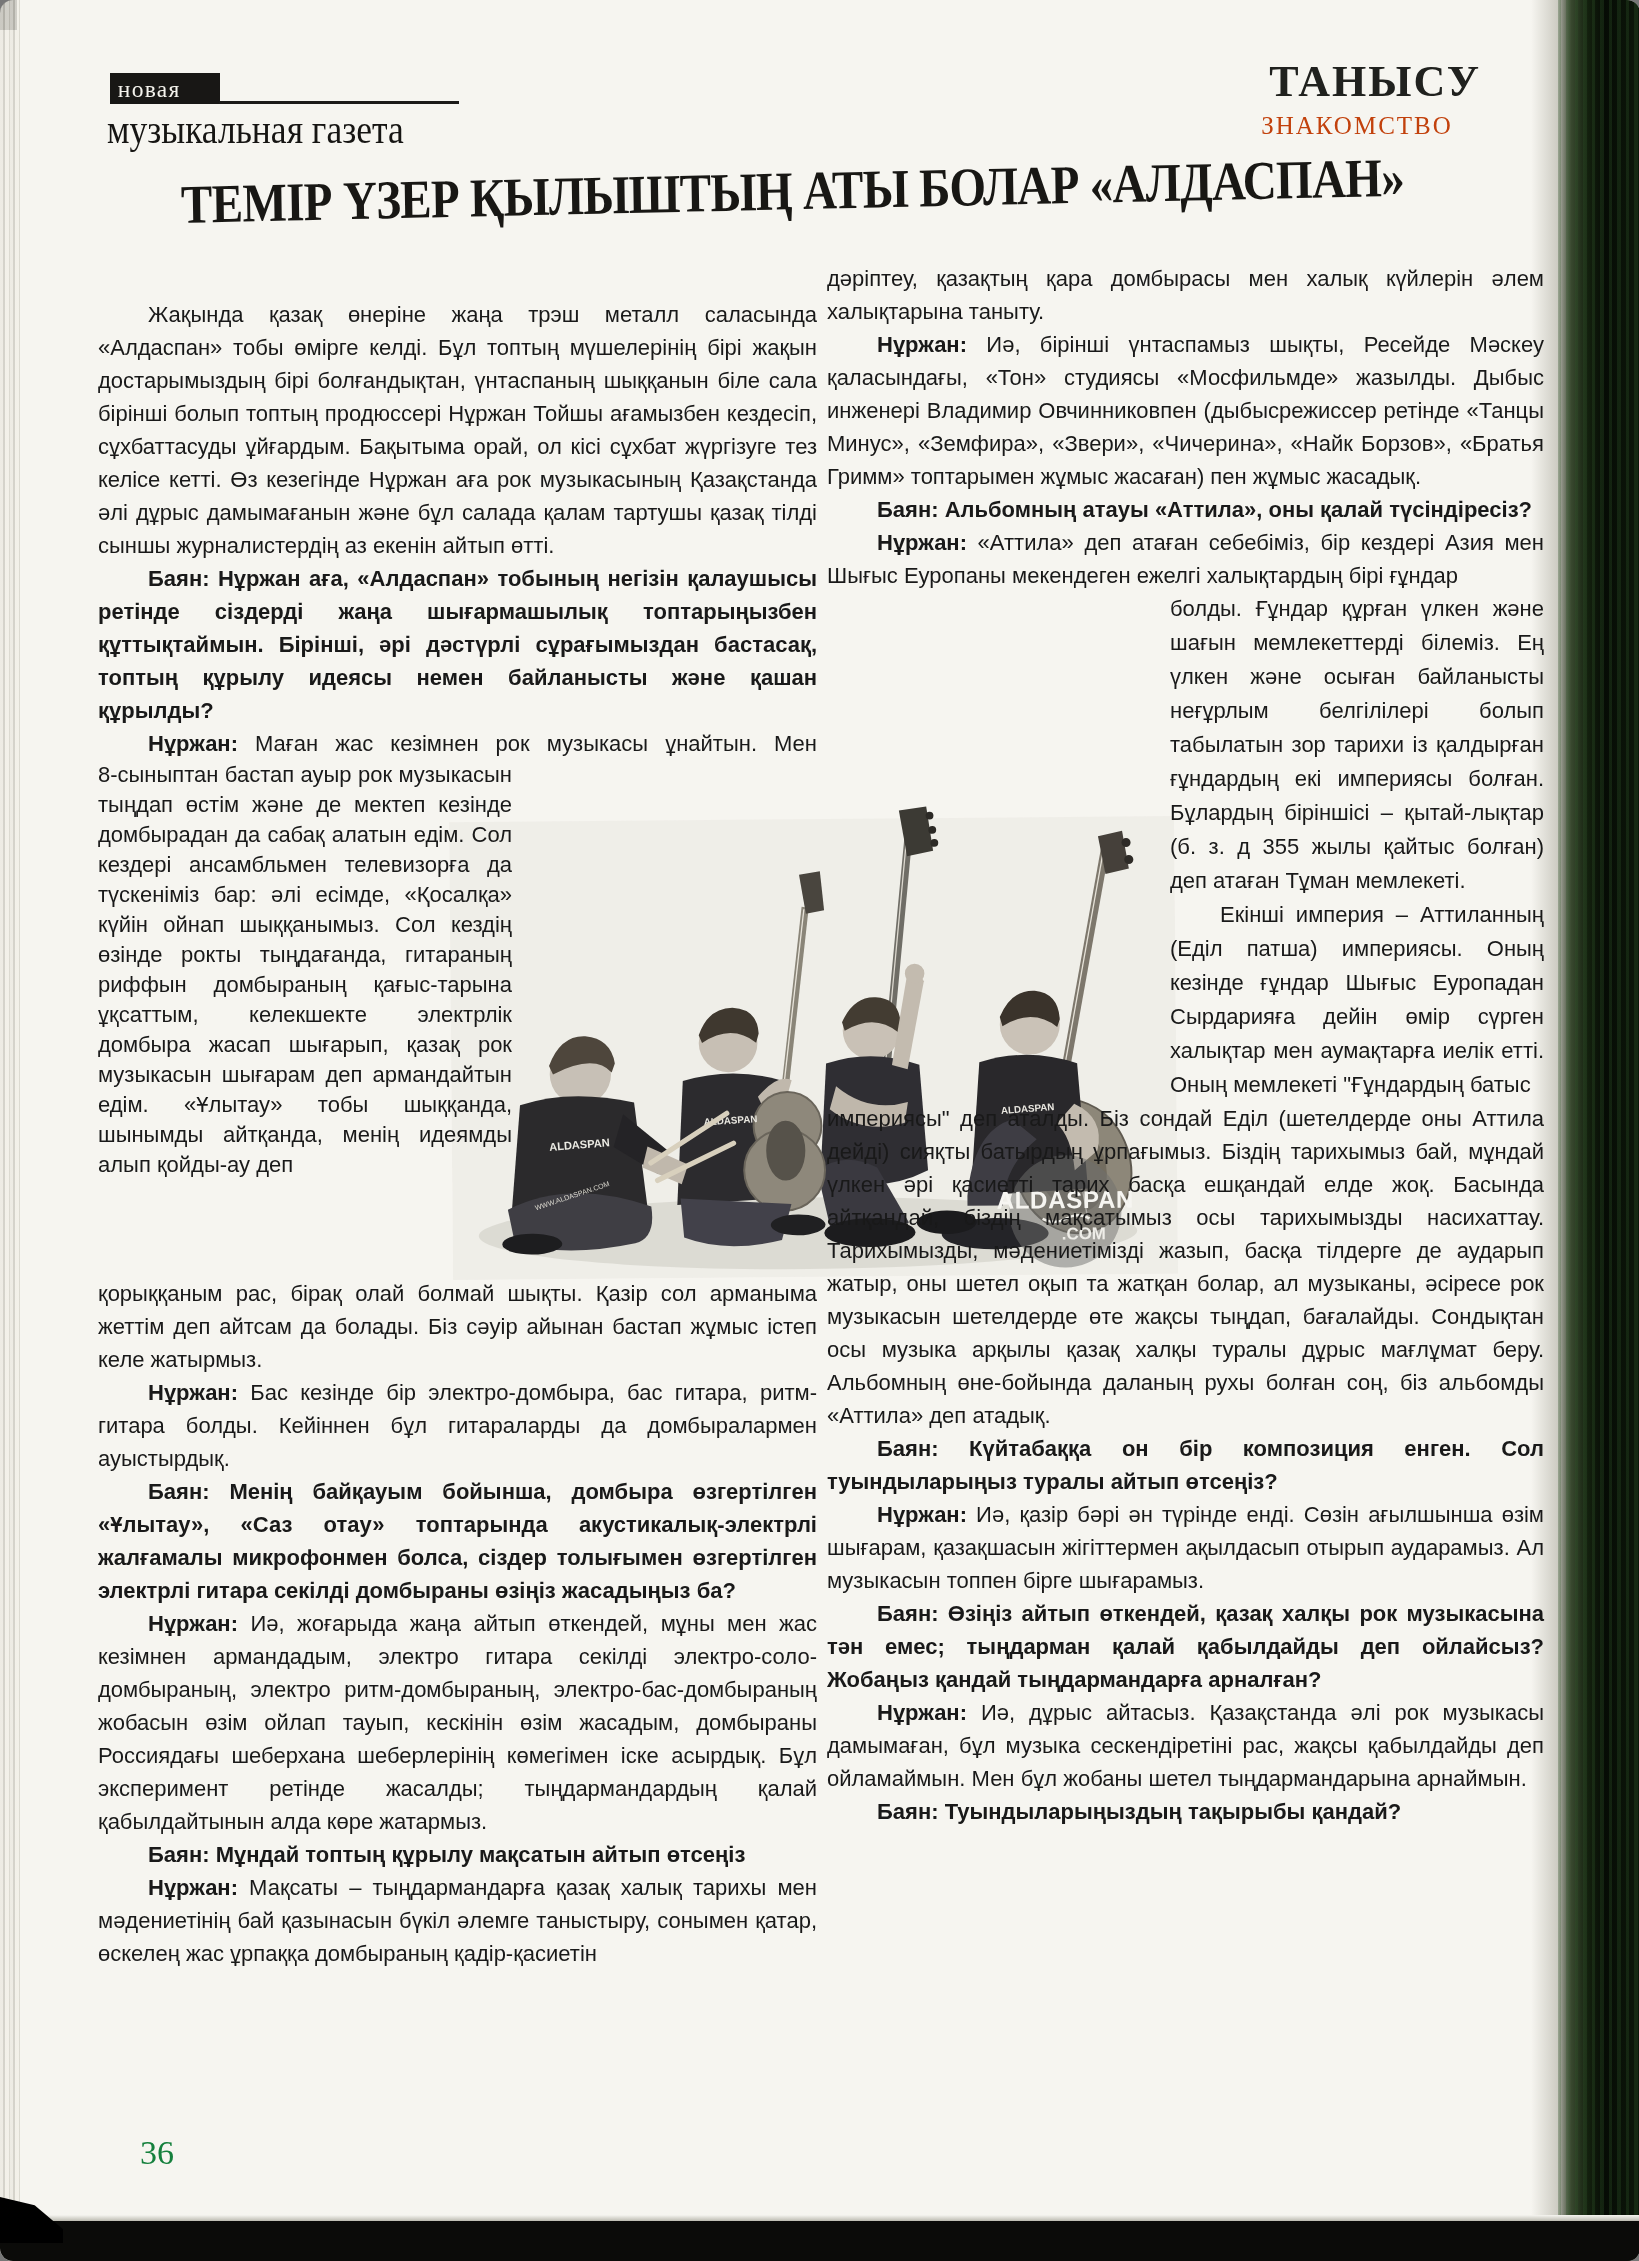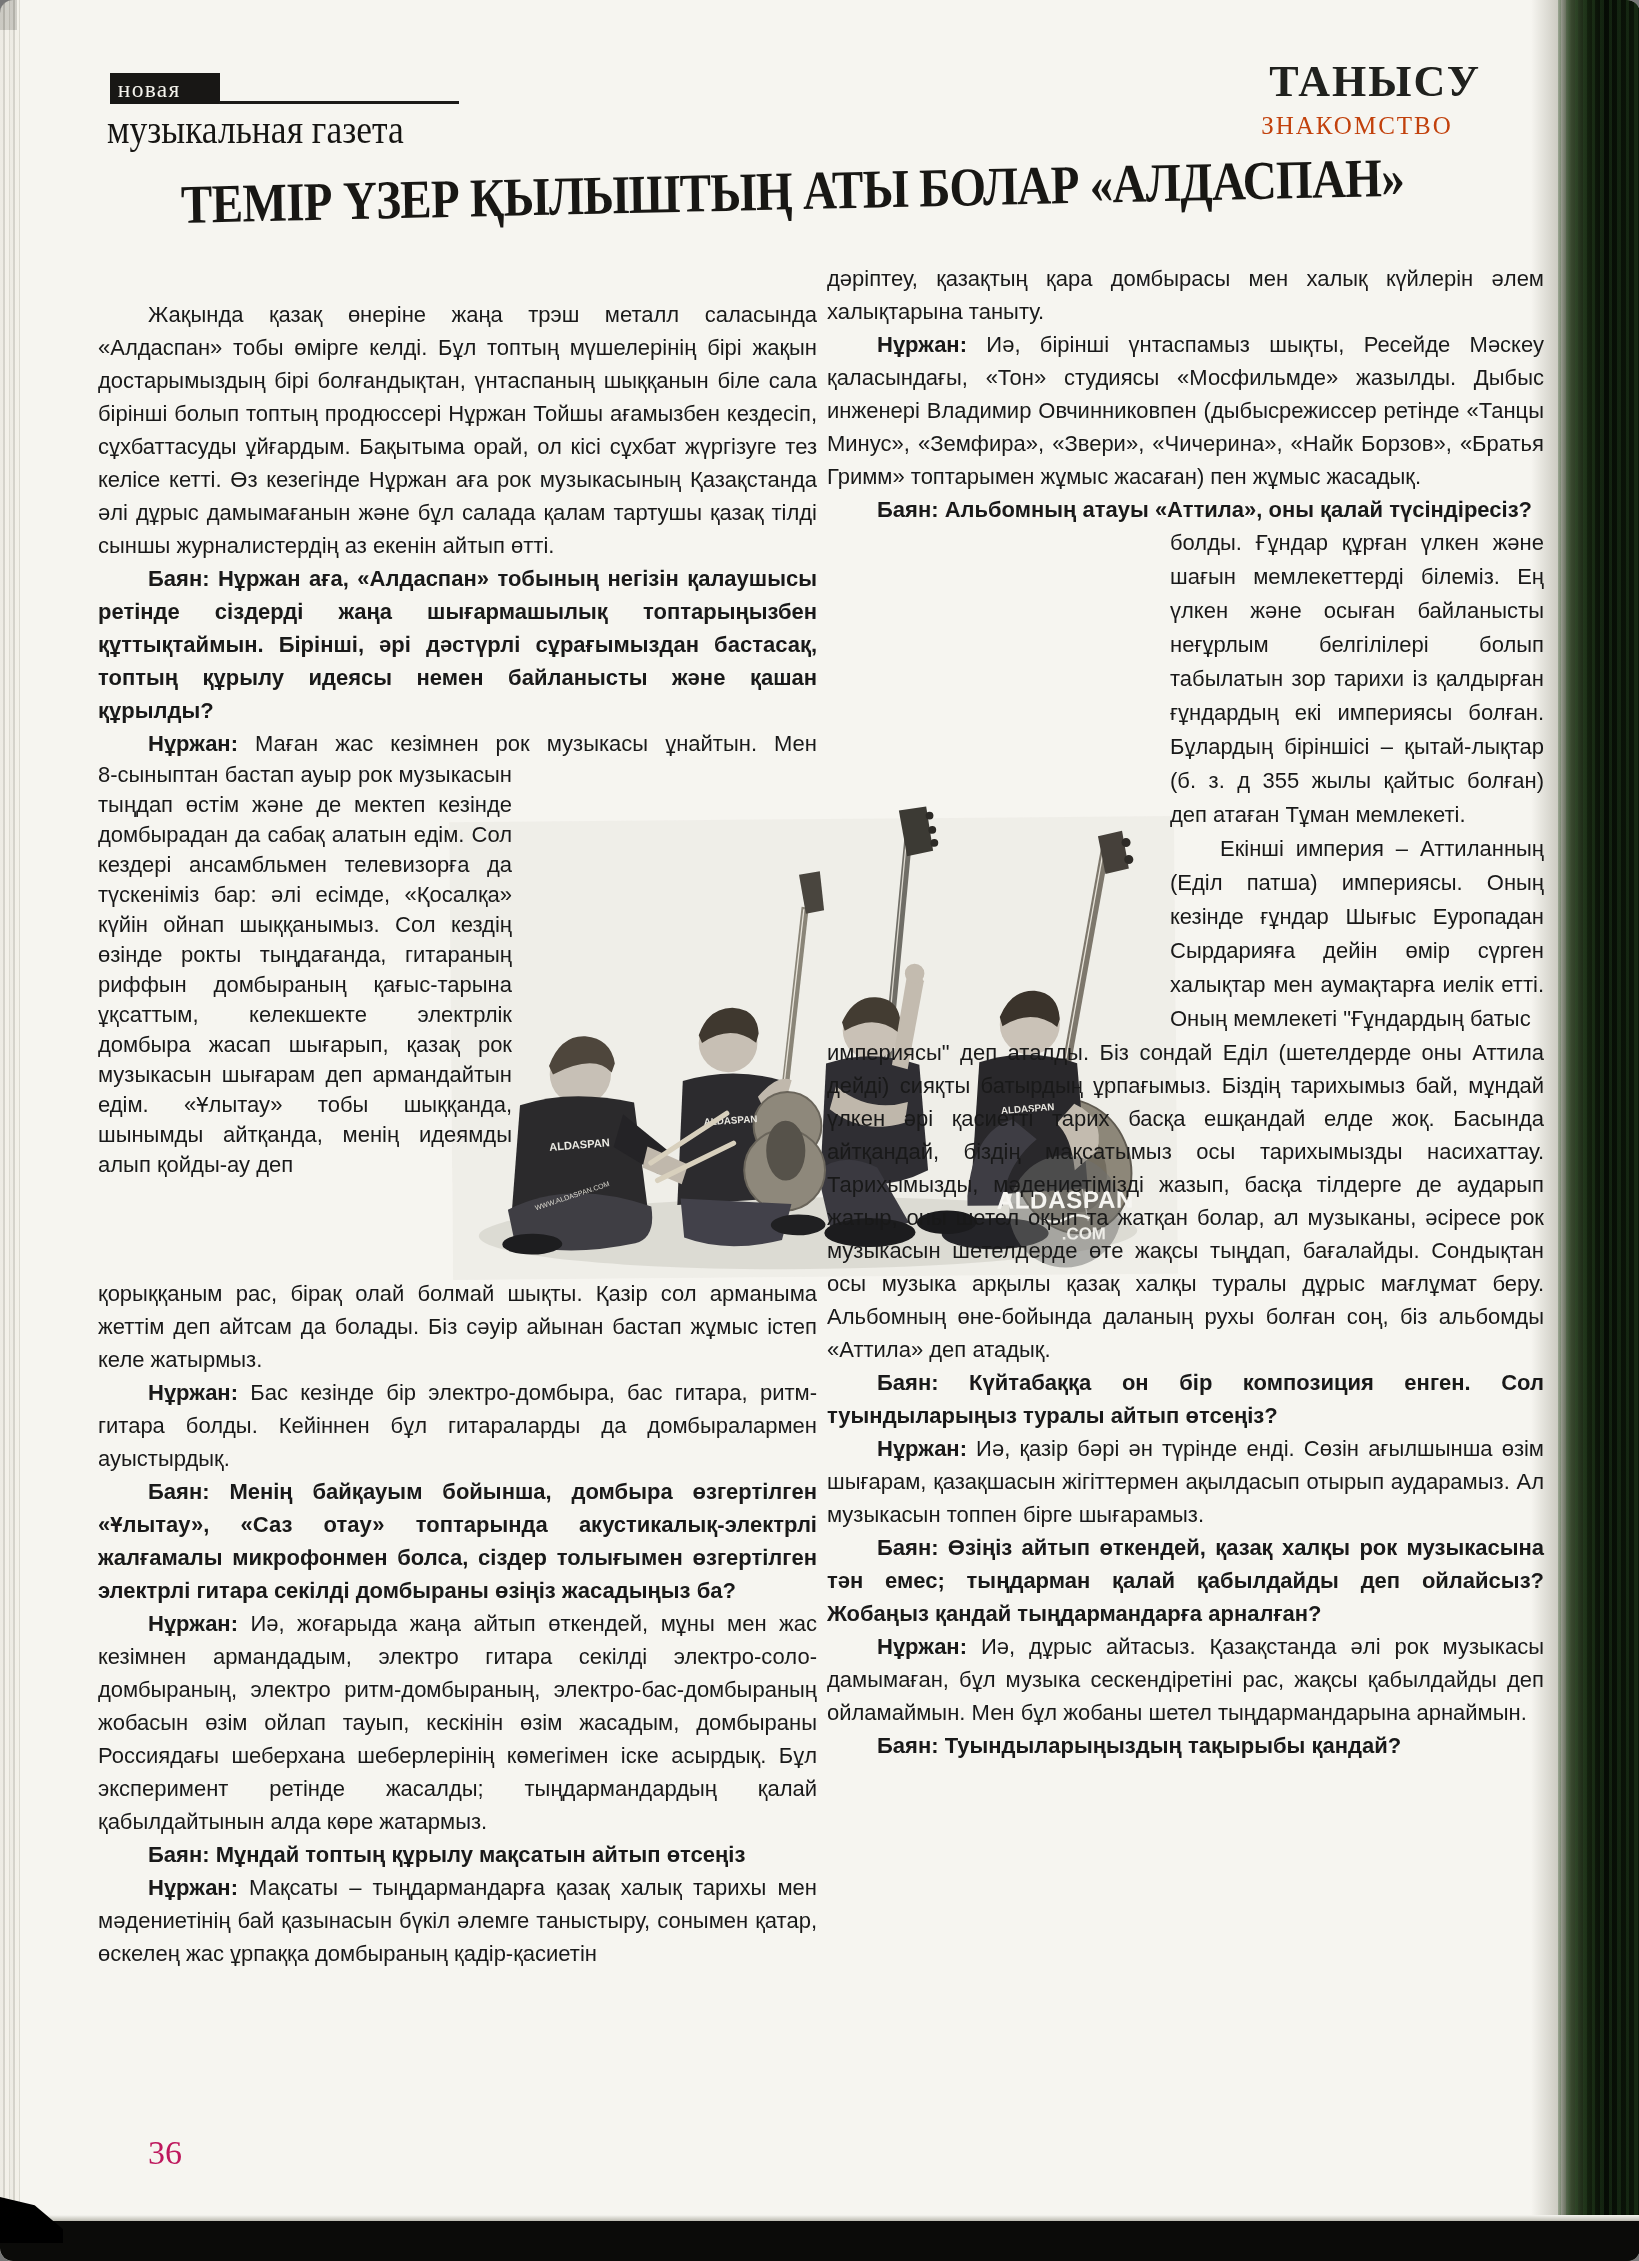--- a/index.html
+++ b/index.html
@@ -42,22 +42,22 @@
   .para{margin:0;text-indent:50px;}
   .para.ni{text-indent:0;}
   .para.q{font-weight:bold;}
   .para b{font-weight:bold;}
   .narrow-left{width:414px;line-height:30px;min-height:517px;}
   .narrow-right{width:374px;margin-left:343px;line-height:34px;min-height:419px;}
   .stretch{text-align-last:justify;}
   
   .photo{position:absolute;left:451px;top:806px;width:725px;height:471px;z-index:1;
       transform:rotate(-.5deg);}
-  .pageno{position:absolute;left:148px;top:2134px;font-family:"Liberation Serif",serif;
-      font-size:34px;color:#be185d;}
+  .pageno{position:absolute;left:140px;top:2134px;font-family:"Liberation Serif",serif;
+      font-size:34px;color:#15803d;}
 </style>
 </head>
 <body>
 
 <div class="page">
 
   <div class="corner-tl"></div>
   <div class="left-stack"></div>
 
   <div class="mast-box">
@@ -88,20 +88,21 @@
         <p class="para q"><b>Баян: </b>Мұндай топтың құрылу мақсатын айтып өтсеңіз</p>
         <p class="para"><b>Нұржан: </b>Мақсаты – тыңдармандарға қазақ халық тарихы мен мәдениетінің бай қазынасын бүкіл әлемге таныстыру, сонымен қатар, өскелең жас ұрпаққа домбыраның қадір-қасиетін</p>
       </div>
   </div>
 
   <div class="col col-right">
     <div>
         <p class="para ni">дәріптеу, қазақтың қара домбырасы мен халық күйлерін әлем халықтарына таныту.</p>
         <p class="para"><b>Нұржан: </b>Иә, бірінші үнтаспамыз шықты, Ресейде Мәскеу қаласындағы, «Тон» студиясы «Мосфильмде» жазылды. Дыбыс инженері Владимир Овчинниковпен (дыбысрежиссер ретінде «Танцы Минус», «Земфира», «Звери», «Чичерина», «Найк Борзов», «Братья Гримм» топтарымен жұмыс жасаған) пен жұмыс жасадық.</p>
         <p class="para q"><b>Баян: </b>Альбомның атауы «Аттила», оны қалай түсіндіресіз?</p>
+        <p class="para"><b>Нұржан: </b>«Аттила» деп атаған себебіміз, бір кездері Азия мен Шығыс Еуропаны мекендеген ежелгі халықтардың бірі ғұндар</p>
       </div>
     <div class="narrow-right">
         <p class="para ni">болды. Ғұндар құрған үлкен және шағын мемлекеттерді білеміз. Ең үлкен және осыған байланысты неғұрлым белгілілері болып табылатын зор тарихи із қалдырған ғұндардың екі империясы болған. Бұлардың біріншісі – қытай-лықтар (б. з. д 355 жылы қайтыс болған) деп атаған Тұман мемлекеті.</p>
         <p class="para">Екінші империя – Аттиланның (Еділ патша) империясы. Оның кезінде ғұндар Шығыс Еуропадан Сырдарияға дейін өмір сүрген халықтар мен аумақтарға иелік етті. Оның мемлекеті "Ғұндардың батыс</p>
       </div>
     <div>
         <p class="para ni">империясы" деп аталды. Біз сондай Еділ (шетелдерде оны Аттила дейді) сияқты батырдың ұрпағымыз. Біздің тарихымыз бай, мұндай үлкен әрі қасиетті тарих басқа ешқандай елде жоқ. Басында айтқандай, біздің мақсатымыз осы тарихымызды насихаттау. Тарихымызды, мәдениетімізді жазып, басқа тілдерге де аударып жатыр, оны шетел оқып та жатқан болар, ал музыканы, әсіресе рок музыкасын шетелдерде өте жақсы тыңдап, бағалайды. Сондықтан осы музыка арқылы қазақ халқы туралы дұрыс мағлұмат беру. Альбомның өне-бойында даланың рухы болған соң, біз альбомды «Аттила» деп атадық.</p>
         <p class="para q"><b>Баян: </b>Күйтабаққа он бір композиция енген. Сол туындыларыңыз туралы айтып өтсеңіз?</p>
         <p class="para"><b>Нұржан: </b>Иә, қазір бәрі ән түрінде енді. Сөзін ағылшынша өзім шығарам, қазақшасын жігіттермен ақылдасып отырып аударамыз. Ал музыкасын топпен бірге шығарамыз.</p>
         <p class="para q"><b>Баян: </b>Өзіңіз айтып өткендей, қазақ халқы рок музыкасына тән емес; тыңдарман қалай қабылдайды деп ойлайсыз? Жобаңыз қандай тыңдармандарға арналған?</p>

